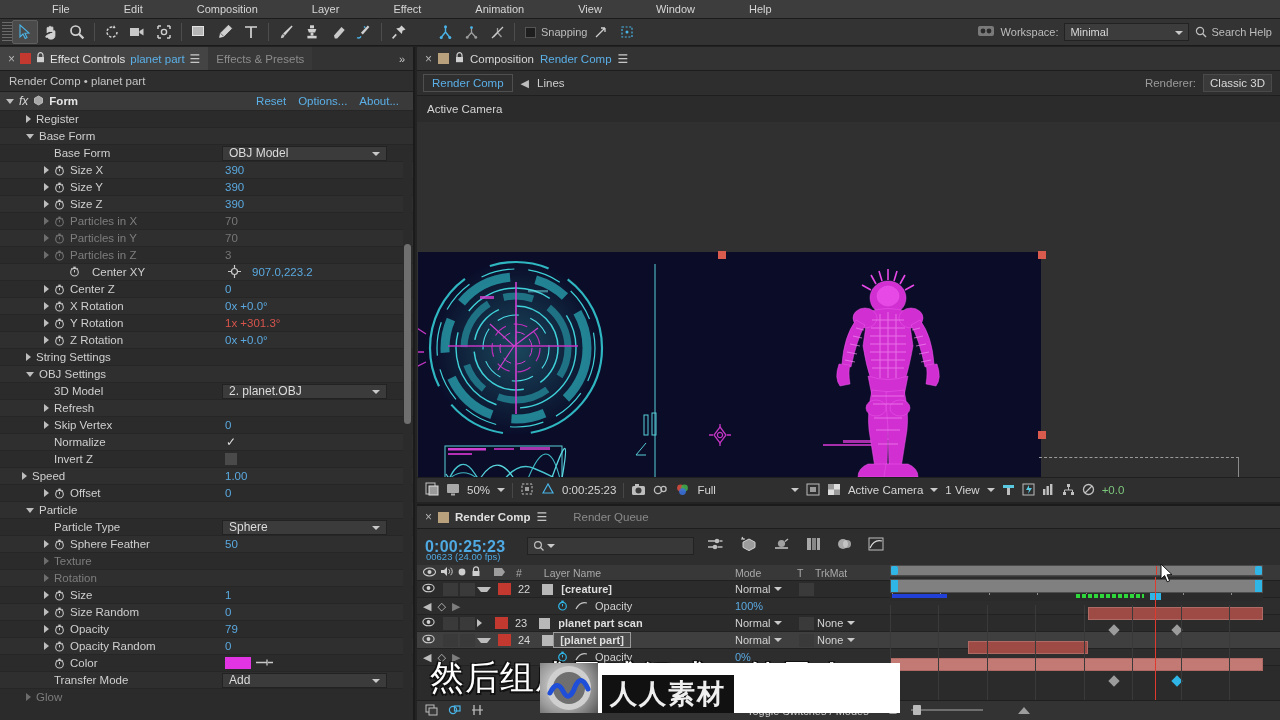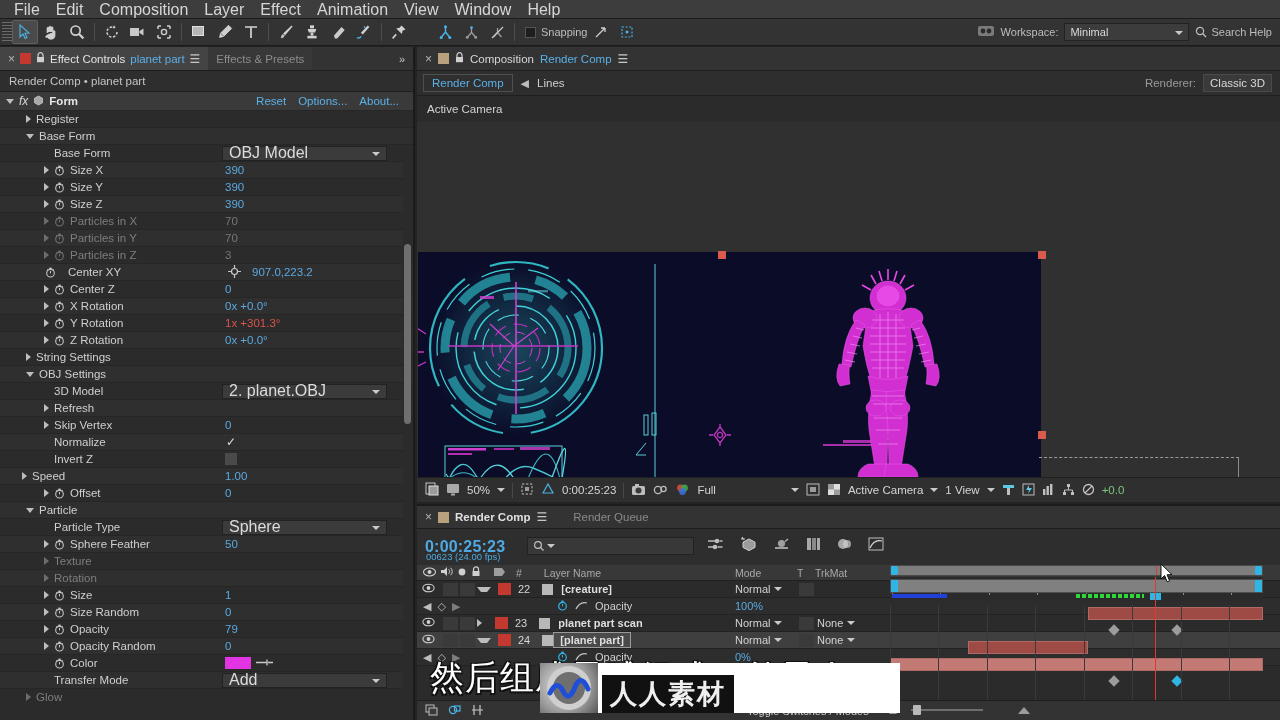--- a/index.html
+++ b/index.html
@@ -12,21 +12,21 @@
     overflow: hidden;
   }
   #app { position: relative; width: 1280px; height: 720px; }
 
   
   .menubar {
     position: absolute; top: 0; left: 0; width: 1280px; height: 19px;
     background: #3d3d3d; display: flex; align-items: center; padding-left: 6px;
     border-bottom: 1px solid #1c1c1c;
   }
-  .menubar .mi { padding: 0 8px; color: #d6d6d6; font-size: 16px; line-height: 19px; }
+  .menubar .mi { padding: 0 8px; color: #d6d6d6; font-size: 11px; line-height: 19px; margin-left: 38px; }
 
   
   .toolbar {
     position: absolute; top: 19px; left: 0; width: 1280px; height: 27px;
     background: #333333; border-bottom: 1px solid #1a1a1a;
     display: flex; align-items: center;
   }
   .tgrip { width: 10px; height: 20px; margin-left: 2px;
     background: repeating-linear-gradient(to bottom, #6a6a6a 0 1px, #333 1px 3px); }
   .tool {
@@ -98,21 +98,21 @@
   .plabel { color: #cfcfcf; font-size: 11.5px; white-space: nowrap; }
   .plabel.dim { color: #7d7d7d; }
   .pval { position: absolute; left: 225px; color: #5aa9e0; font-size: 11.5px; }
   .pval.dim { color: #777; }
   .pval.red { color: #d9544d; }
   .stopw { width: 11px; height: 11px; position: relative; flex: none; }
   .stopw.dim { opacity: .45; }
   .dropdown {
     position: absolute; left: 222px; width: 165px; height: 15px; background: #3b3b3b;
     border: 1px solid #222; display: flex; align-items: center; padding: 0 6px;
-    color: #dcdcdc; font-size: 16px;
+    color: #dcdcdc; font-size: 12px;
   }
   .dropdown .car { position: absolute; right: 6px; top: 5px; }
   .swatchbox { position: absolute; left: 225px; width: 26px; height: 12px; background: #e234e2; }
   .eyedrop { position: absolute; left: 256px; color: #c9c9c9; font-size: 11px; }
   .chkmark { position: absolute; left: 226px; color: #dcdcdc; font-size: 12px; }
   .chkempty { position: absolute; left: 225px; width: 12px; height: 12px; background: #4a4a4a; }
   .anchicon { position: absolute; left: 228px; color: #c9c9c9; }
 
   .scroll-v {
     position: absolute; right: 1px; width: 9px; background: #2b2b2b;
@@ -535,21 +535,21 @@
                 <circle cx="5.5" cy="6.2" r="3.8" fill="none" stroke="#c6c6c6" stroke-width="1.1"></circle>
                 <path d="M5.5 4v2.4" stroke="#c6c6c6" stroke-width="1"></path>
                 <rect x="4.3" y="0.6" width="2.4" height="1.4" fill="#c6c6c6"></rect>
                 <path d="M3.2 2.2L1.9 3.3M7.8 2.2l1.3 1.1" stroke="#c6c6c6" stroke-width="1"></path>
               </svg></span>
             <span class="plabel dim">Particles in Z</span>
           </div>
           <span class="pval dim">3</span>
         </div>
         <div class="prow alt">
-          <div style="display:flex;align-items:center;gap:12px;padding-left:28px;">
+          <div style="display:flex;align-items:flex-start;gap:12px;padding-left:52px;">
             <span style="width:5px;display:inline-block"></span>
             <span class="stopw"><svg width="11" height="11" viewBox="0 0 11 11">
                 <circle cx="5.5" cy="6.2" r="3.8" fill="none" stroke="#c6c6c6" stroke-width="1.1"></circle>
                 <path d="M5.5 4v2.4" stroke="#c6c6c6" stroke-width="1"></path>
                 <rect x="4.3" y="0.6" width="2.4" height="1.4" fill="#c6c6c6"></rect>
                 <path d="M3.2 2.2L1.9 3.3M7.8 2.2l1.3 1.1" stroke="#c6c6c6" stroke-width="1"></path>
               </svg></span>
             <span class="plabel">Center XY</span>
           </div>
           <span class="anchicon"><svg width="13" height="13" viewBox="0 0 13 13">

